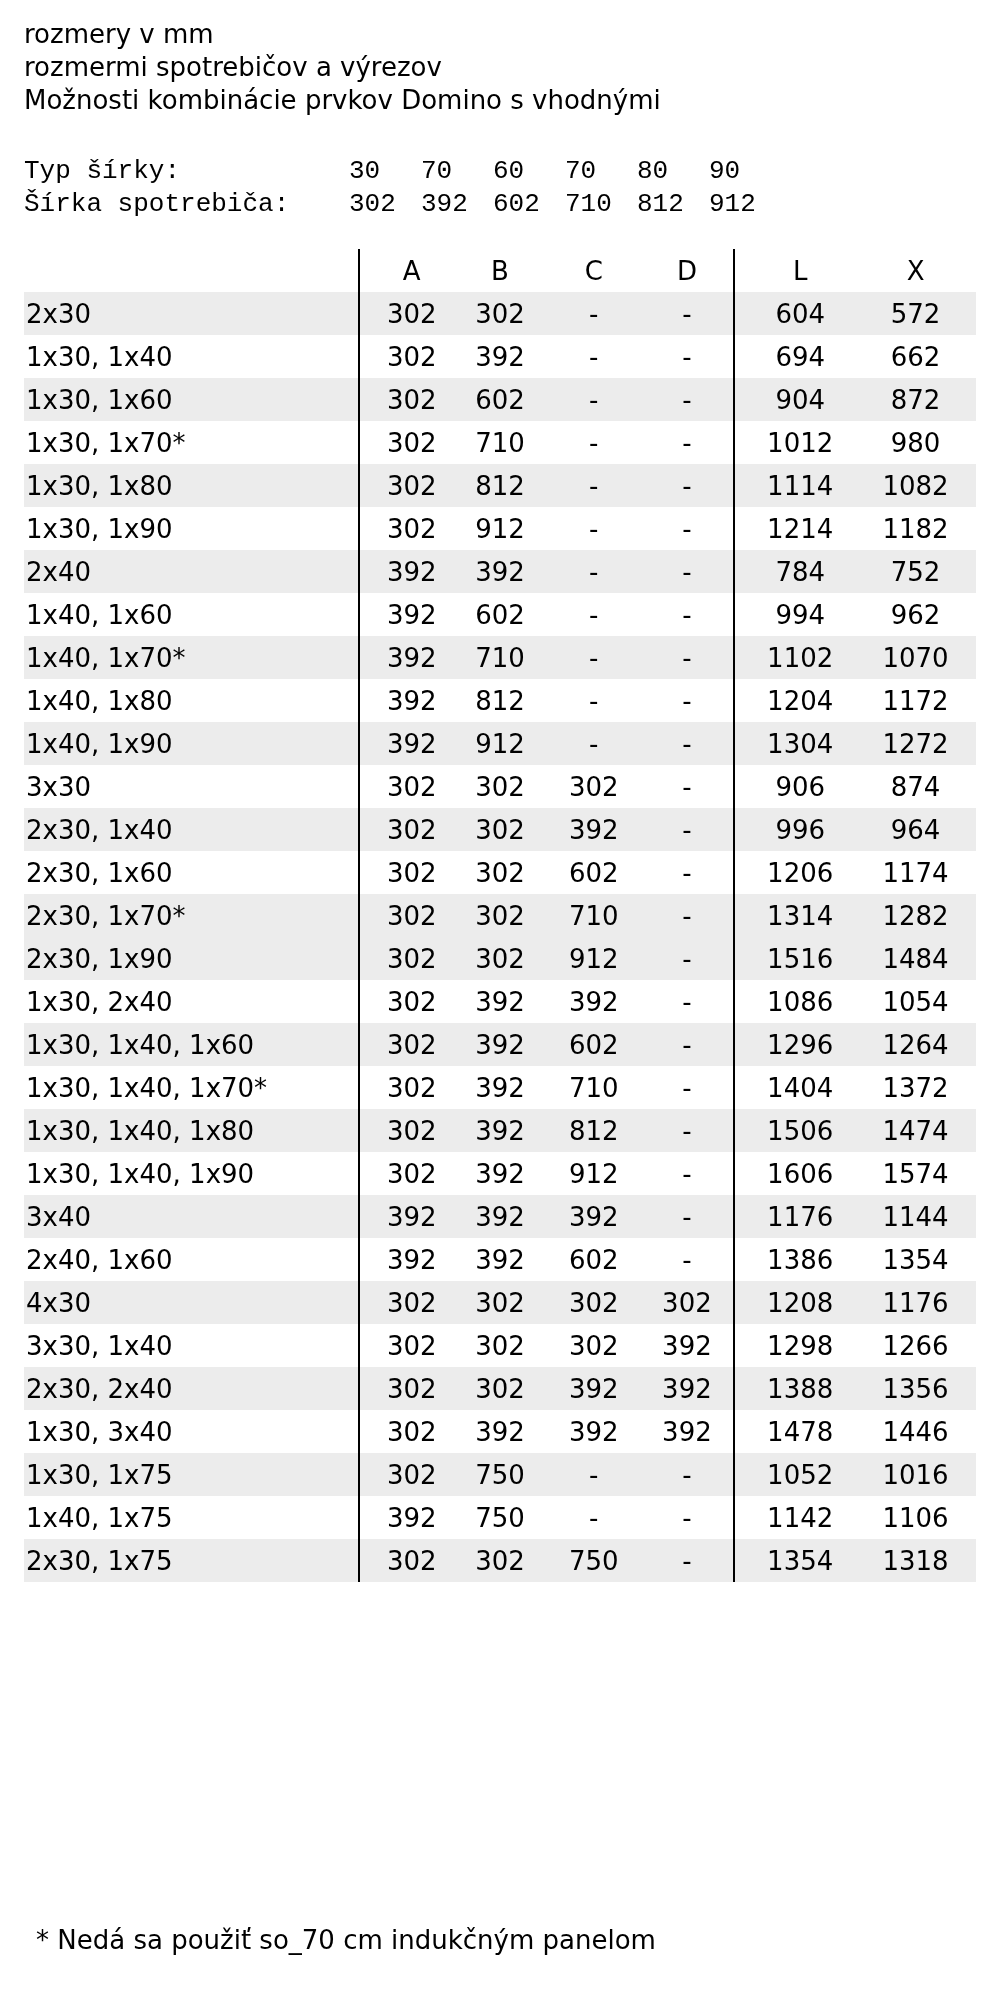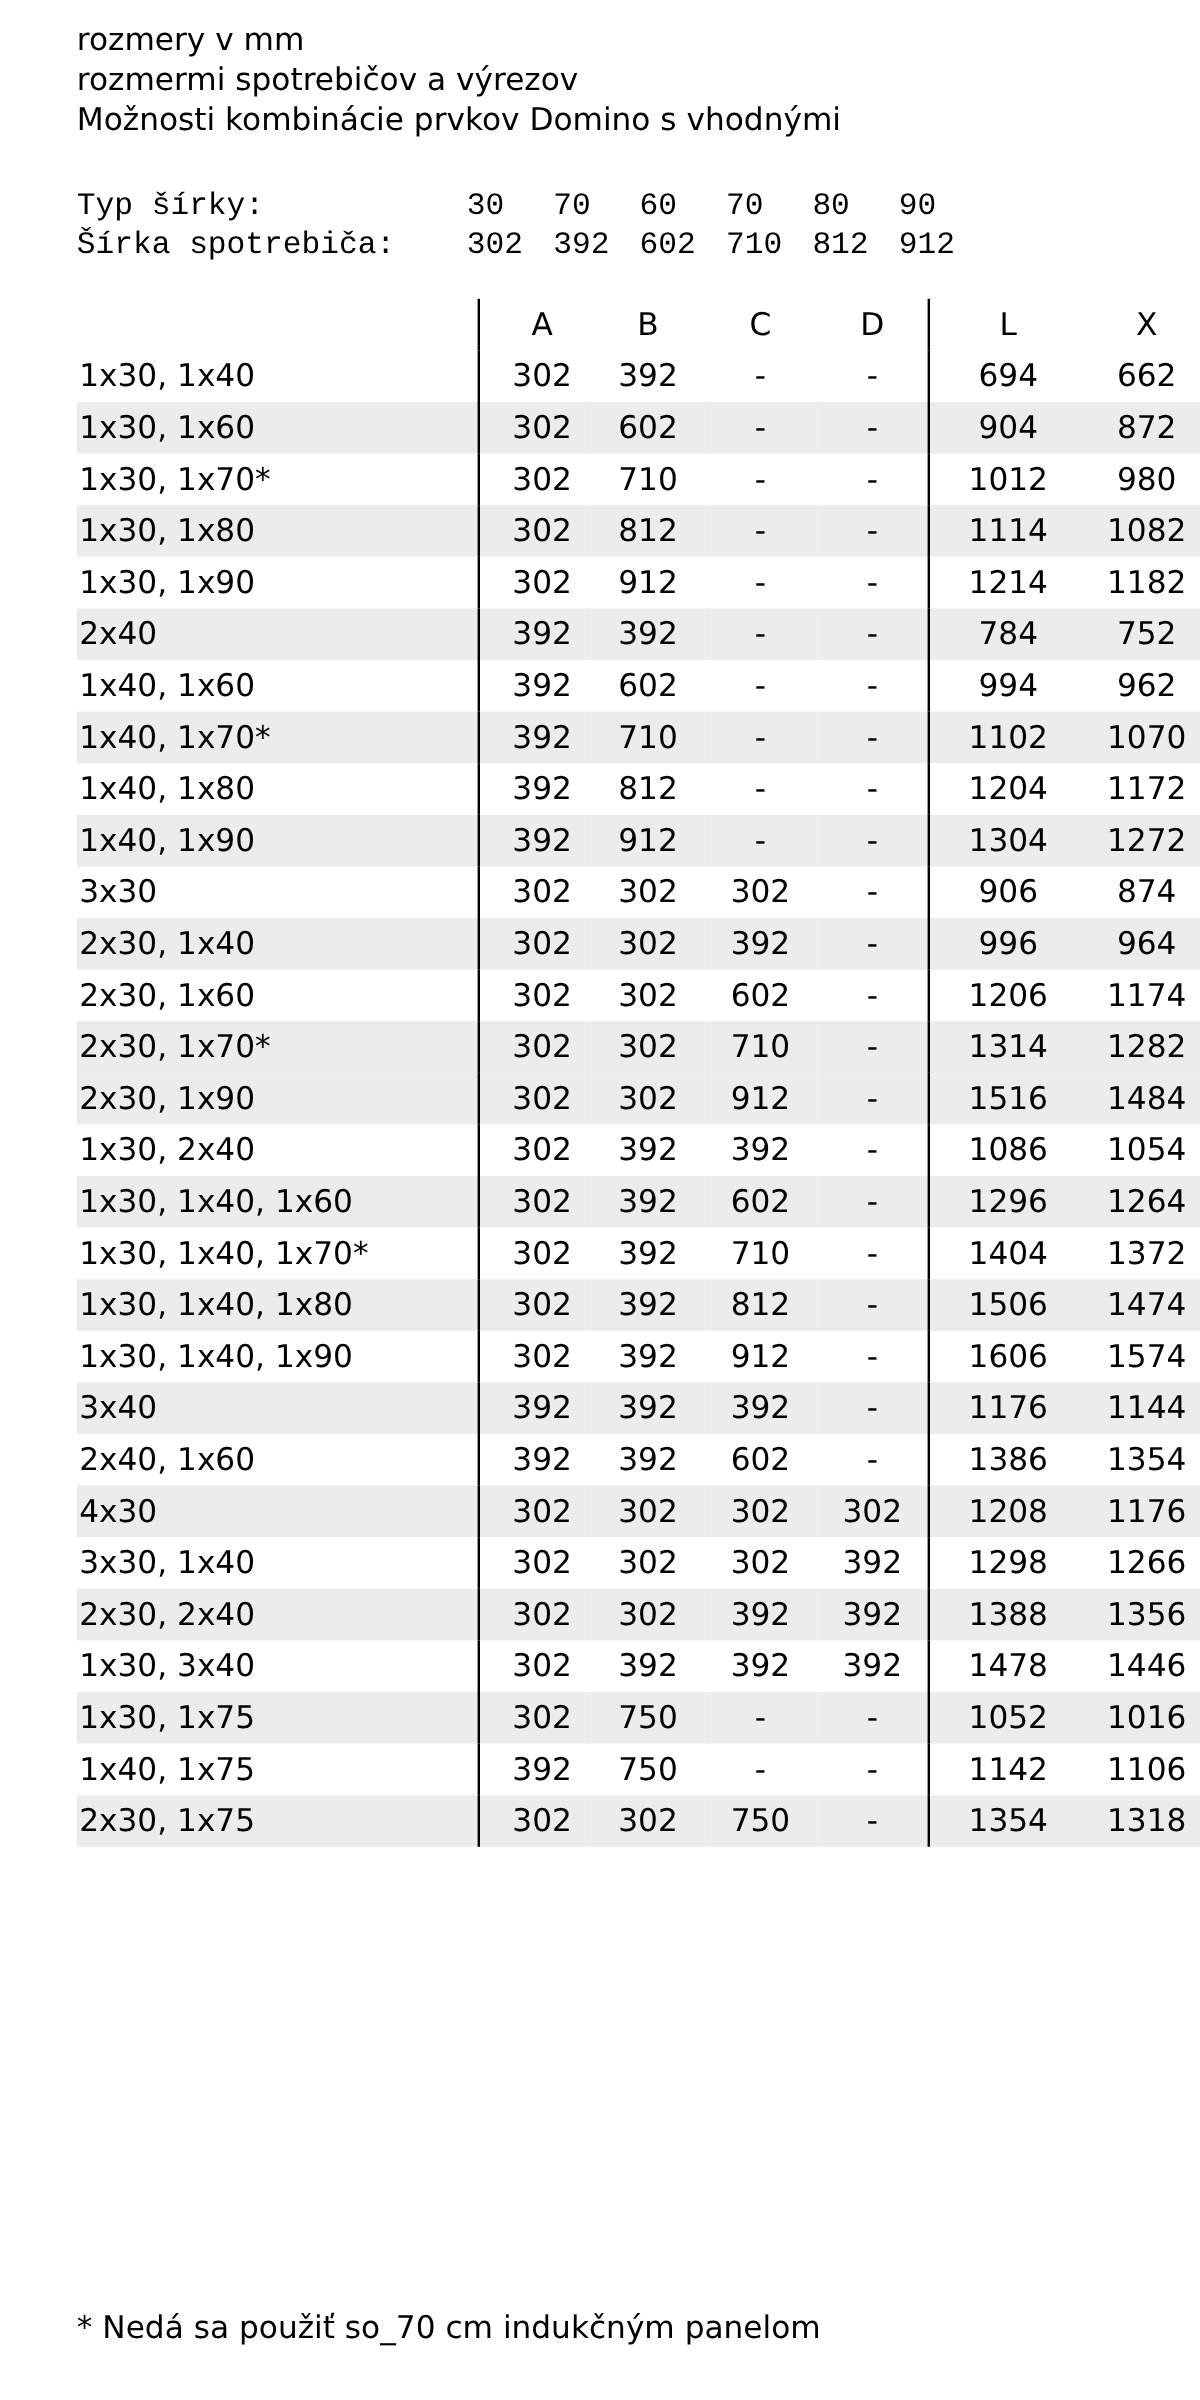--- a/index.html
+++ b/index.html
@@ -13,21 +13,20 @@
     font-family: "DejaVu Sans", sans-serif;
     color: #000000;
     overflow: hidden;
   }
   .page {
     position: relative;
     width: 792px;
     height: 2000px;
     box-sizing: border-box;
     padding: 18px 24px 0 24px;
-    margin-left: 40px;
   }
   .intro {
     font-size: 26px;
     line-height: 33px;
     letter-spacing: 0px;
   }
   .intro .line {
     white-space: pre;
   }
   .widths {
@@ -96,21 +95,21 @@
     font-weight: bold;
     text-align: center;
     height: 48px;
   }
   thead th.cell-name { border: 0; }
   tbody tr.shade td {
     background: #ececec;
   }
   .footnote {
     position: absolute;
-    left: 24px;
+    left: 36px;
     top: 1925px;
     font-size: 26px;
     white-space: pre;
   }
 </style>
 </head>
 <body>
 
 <div class="page">
 
@@ -160,20 +159,29 @@
         <th class="cell-name"></th>
         <th class="cell-num sep-left">A</th>
         <th class="cell-num">B</th>
         <th class="cell-num">C</th>
         <th class="cell-num">D</th>
         <th class="cell-l sep-left">L</th>
         <th class="cell-x">X</th>
       </tr>
     </thead>
     <tbody id="combo-body">
+        <tr class="shade">
+          <td class="cell-name">2x30</td>
+          <td class="cell-num sep-left">302</td>
+          <td class="cell-num">302</td>
+          <td class="cell-num">-</td>
+          <td class="cell-num">-</td>
+          <td class="cell-l sep-left">604</td>
+          <td class="cell-x">572</td>
+        </tr>
         <tr>
           <td class="cell-name">1x30, 1x40</td>
           <td class="cell-num sep-left">302</td>
           <td class="cell-num">392</td>
           <td class="cell-num">-</td>
           <td class="cell-num">-</td>
           <td class="cell-l sep-left">694</td>
           <td class="cell-x">662</td>
         </tr>
         <tr class="shade">

